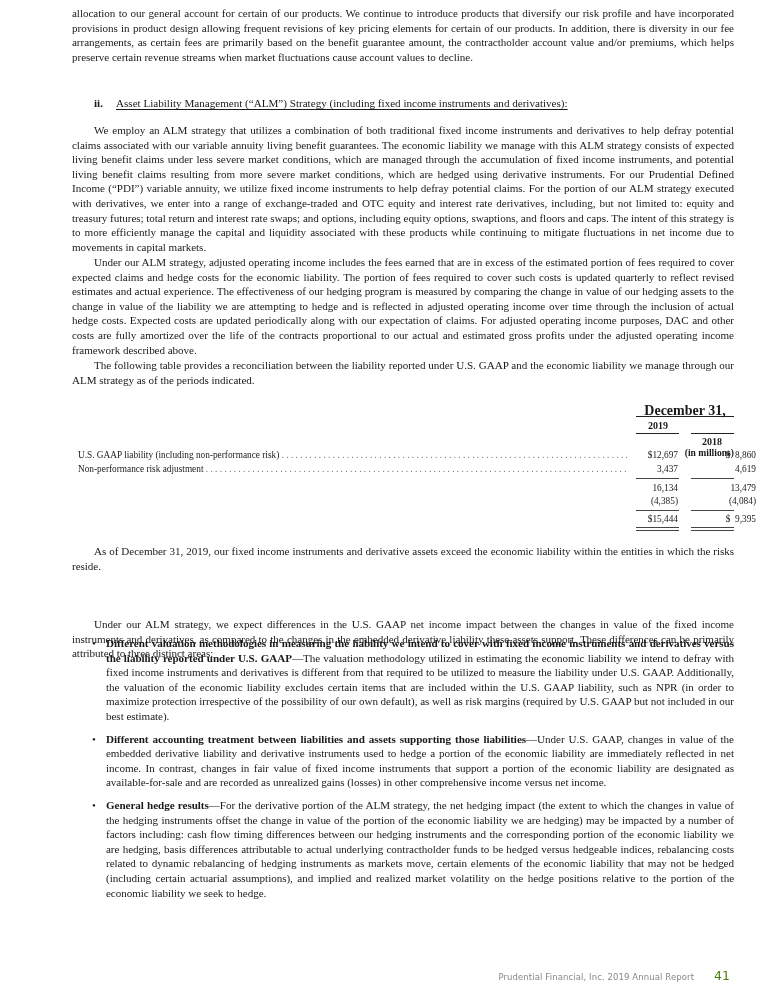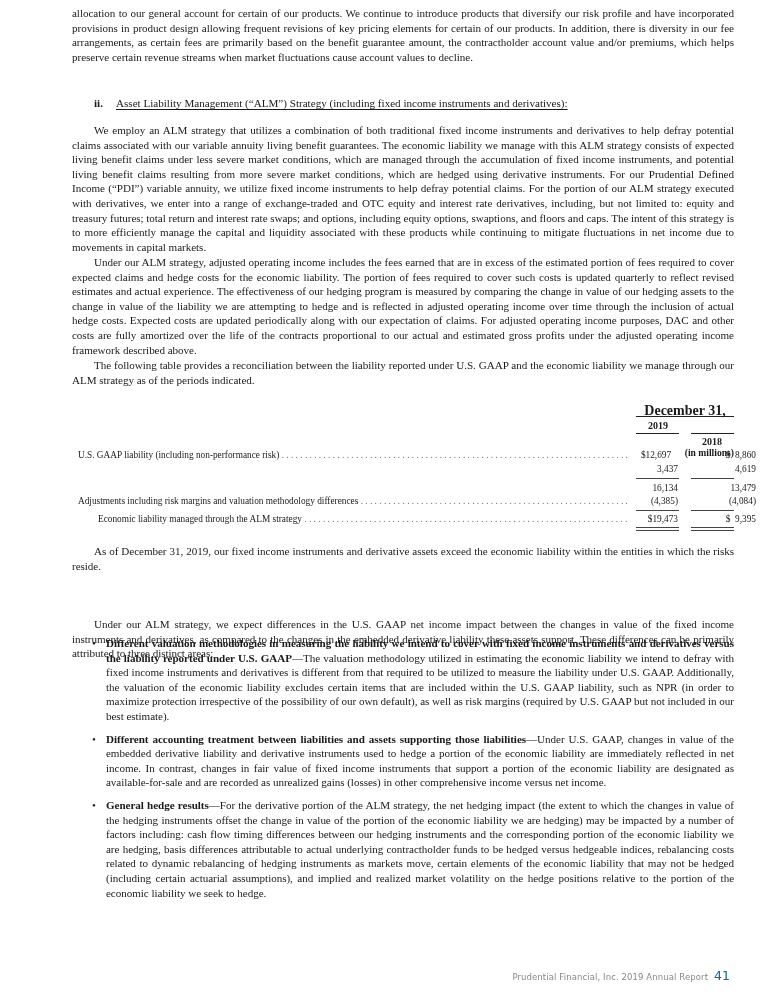--- a/index.html
+++ b/index.html
@@ -57,21 +57,21 @@
     ul.bullets { position: absolute; left: 0; top: 636px; width: 662px; margin: 0; padding: 0; list-style: none; }
     ul.bullets li {
       position: relative; padding-left: 34px; font-size: 11.1px; line-height: 14.6px; text-align: justify;
       margin-bottom: 8px; letter-spacing: -0.05px;
     }
     ul.bullets li .dot { position: absolute; left: 20px; top: 0; }
     ul.bullets li b { font-weight: bold; }
 
     #footer { position: absolute; top: 966px; right: 38px; white-space: nowrap; }
     #footer .ft { font-family: "DejaVu Sans", "Liberation Sans", sans-serif; font-size: 8.5px; color: #888; letter-spacing: 0.1px; }
-    #footer .pg { font-family: "DejaVu Sans", "Liberation Sans", sans-serif; font-size: 12.5px; color: #0369a1; margin-left: 6px; }
+    #footer .pg { font-family: "DejaVu Sans", "Liberation Sans", sans-serif; font-size: 12.5px; color: #4d7c0f; margin-left: 20px; }
   </style>
 </head>
 <body>
 
 <div class="page">
 
   <p id="p1" class="body">allocation to our general account for certain of our products. We continue to introduce products that diversify our risk profile and have incorporated provisions in product design allowing frequent revisions of key pricing elements for certain of our products. In addition, there is diversity in our fee arrangements, as certain fees are primarily based on the benefit guarantee amount, the contractholder account value and/or premiums, which helps preserve certain revenue streams when market fluctuations cause account values to decline.</p>
 
   <div id="heading">
     <span class="num">ii.</span><span class="title">Asset Liability Management (“ALM”) Strategy (including fixed income instruments and derivatives):</span>
@@ -85,45 +85,44 @@
     <div class="th-span">December 31,</div>
     <div class="th-rule"></div>
     <div class="th-year y1">2019</div>
     <div class="th-year y2">2018</div>
     <div class="yr-rule r1"></div>
     <div class="yr-rule r2"></div>
     <div class="th-unit">(in millions)</div>
 
     <div class="row" style="top:49px;">
       <span class="lbl">U.S. GAAP liability (including non-performance risk)</span>
-      <span class="v c1" style="white-space:pre;text-align:center;">$12,697</span>
+      <span class="v c1" style="white-space:pre;">$12,697</span>
       <span class="v c2" style="white-space:pre;">$  8,860</span>
     </div>
     <div class="row" style="top:63px;">
+      <span class="lbl">Non-performance risk adjustment</span>
       <span class="v c1">3,437</span>
       <span class="v c2">4,619</span>
     </div>
     <div class="sum-rule c1r" style="top:78px;"></div>
     <div class="sum-rule c2r" style="top:78px;"></div>
 
     <div class="row" style="top:82px;">
       <span class="v c1">16,134</span>
       <span class="v c2">13,479</span>
     </div>
     <div class="row" style="top:95px;">
-      <span class="lbl">Adjustments including risk margins and valuation methodology differences</span>
       <span class="v c1" style="right:auto;">(4,385)</span>
       <span class="v c2">(4,084)</span>
     </div>
     <div class="sum-rule c1r" style="top:110px;"></div>
     <div class="sum-rule c2r" style="top:110px;"></div>
 
     <div class="row" style="top:113px;">
-      <span class="lbl ind">Economic liability managed through the ALM strategy</span>
-      <span class="v c1" style="white-space:pre;">$19,473</span>
+      <span class="v c1" style="white-space:pre;">$15,444</span>
       <span class="v c2" style="white-space:pre;">$  9,395</span>
     </div>
     <div class="dbl-rule c1r" style="top:127px;"></div>
     <div class="dbl-rule c2r" style="top:127px;"></div>
   </div>
 
   <p id="p5" class="body indent">As of December 31, 2019, our fixed income instruments and derivative assets exceed the economic liability within the entities in which the risks reside.</p>
   <p id="p6" class="body indent">Under our ALM strategy, we expect differences in the U.S. GAAP net income impact between the changes in value of the fixed income instruments and derivatives, as compared to the changes in the embedded derivative liability these assets support. These differences can be primarily attributed to three distinct areas:</p>
 
   <ul class="bullets">

